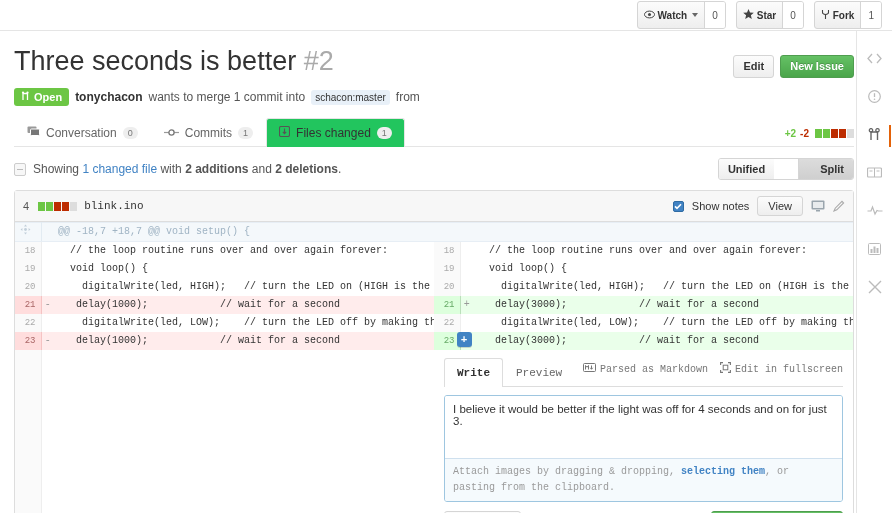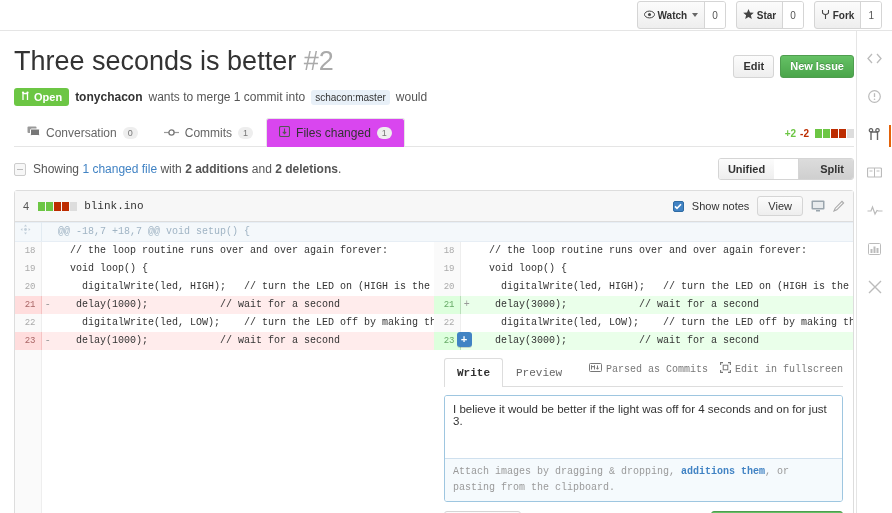--- a/index.html
+++ b/index.html
@@ -72,21 +72,21 @@
   }
 
   
   .tabs-row { margin-top:12px; border-bottom:1px solid #e5e5e5; display:flex; align-items:flex-end; height:29px; }
   .tab {
     display:flex; align-items:center; gap:6px;
     padding:6px 12px 7px; font-size:12px; color:#666;
     border:1px solid transparent; border-bottom:none;
     margin-bottom:-1px; cursor:pointer;
   }
-  .tab.active { color:#333; font-weight:400; background:#d946ef;
+  .tab.active { color:#333; font-weight:400; background:#22c55e;
                 border-color:#e5e5e5; border-radius:3px 3px 0 0; }
   .tab .cbadge { background:#eee; color:#777; border-radius:8px; font-size:9px; padding:1px 5px; }
   .tab.active .cbadge { background:#eee; color:#777; }
   .diffstat { margin-left:auto; display:flex; align-items:center; gap:4px; padding-bottom:7px; font-size:10px; font-weight:700; }
   .d-add { color:#6cc644; }
   .d-del { color:#bd2c00; }
   .blocks { display:flex; gap:1px; margin-left:2px; }
   .blk { width:7px; height:9px; display:block; }
   .blk.a { background:#6cc644; }
   .blk.d { background:#bd2c00; }
@@ -242,21 +242,21 @@
             <path d="M2 9 L2 2.5 L6.5 2.5 L6.5 9" fill="none" stroke="#fff" stroke-width="1.3"></path>
             <circle cx="2" cy="1.6" r="1.1" fill="#fff"></circle>
             <circle cx="6.5" cy="1.6" r="1.1" fill="#fff"></circle>
           </svg>
       </span>
       <span>Open</span>
     </span>
     <span class="meta-user">tonychacon</span>
     <span>wants to merge 1 commit into</span>
     <span class="branch-ref mono">schacon:master</span>
-    <span>would</span>
+    <span>from</span>
   </div>
 
   <div class="tabs-row">
     <div class="tab">
       <span>
         <svg width="13" height="11" viewBox="0 0 13 11">
             <rect x="0.5" y="0.5" width="9" height="6.5" rx="1" fill="#999"></rect>
             <rect x="3.5" y="3" width="9" height="6.5" rx="1" fill="#777" stroke="#fff"></rect>
           </svg>
       </span>
@@ -431,39 +431,39 @@
                 <div class="ctab">Preview</div>
                 <div class="cmt-tools">
                   <span class="t">
                     <span>
                       <svg width="13" height="9" viewBox="0 0 13 9">
                           <rect x="0.5" y="0.5" width="12" height="8" rx="1" fill="none" stroke="#777" stroke-width="1"></rect>
                           <path d="M2.5 6.5 L2.5 2.5 L4 4.2 L5.5 2.5 L5.5 6.5" fill="none" stroke="#777" stroke-width="1"></path>
                           <path d="M8.5 2.5 L8.5 6 M7.3 4.8 L8.5 6.3 L9.7 4.8" fill="none" stroke="#777" stroke-width="1"></path>
                         </svg>
                     </span>
-                    <span>Parsed as Commits</span>
+                    <span>Parsed as Markdown</span>
                   </span>
                   <span class="t">
                     <span>
                       <svg width="11" height="11" viewBox="0 0 11 11">
                           <path d="M0.6 3 L0.6 0.6 L3 0.6 M8 0.6 L10.4 0.6 L10.4 3 M10.4 8 L10.4 10.4 L8 10.4 M3 10.4 L0.6 10.4 L0.6 8" fill="none" stroke="#777" stroke-width="1.1"></path>
                           <rect x="3.2" y="3.2" width="4.6" height="4.6" fill="none" stroke="#777" stroke-width="1"></rect>
                         </svg>
                     </span>
                     <span>Edit in fullscreen</span>
                   </span>
                 </div>
               </div>
 
               <div class="ta-wrap">
                 <textarea class="ta" placeholder="Leave a comment" style="">I believe it would be better if the light was off for 4 seconds and on for just 3.</textarea>
                 <div class="ta-foot">
                   <span>Attach images by dragging &amp; dropping,</span>
-                  <a href="#">additions them</a><span>, or pasting from the clipboard.</span>
+                  <a href="#">selecting them</a><span>, or pasting from the clipboard.</span>
                 </div>
               </div>
 
               <div class="cmt-actions">
                 <button class="btn">Close form</button>
                 <button class="btn btn-green right">Comment on this line</button>
               </div>
             </div>
           </td>
         </tr>

